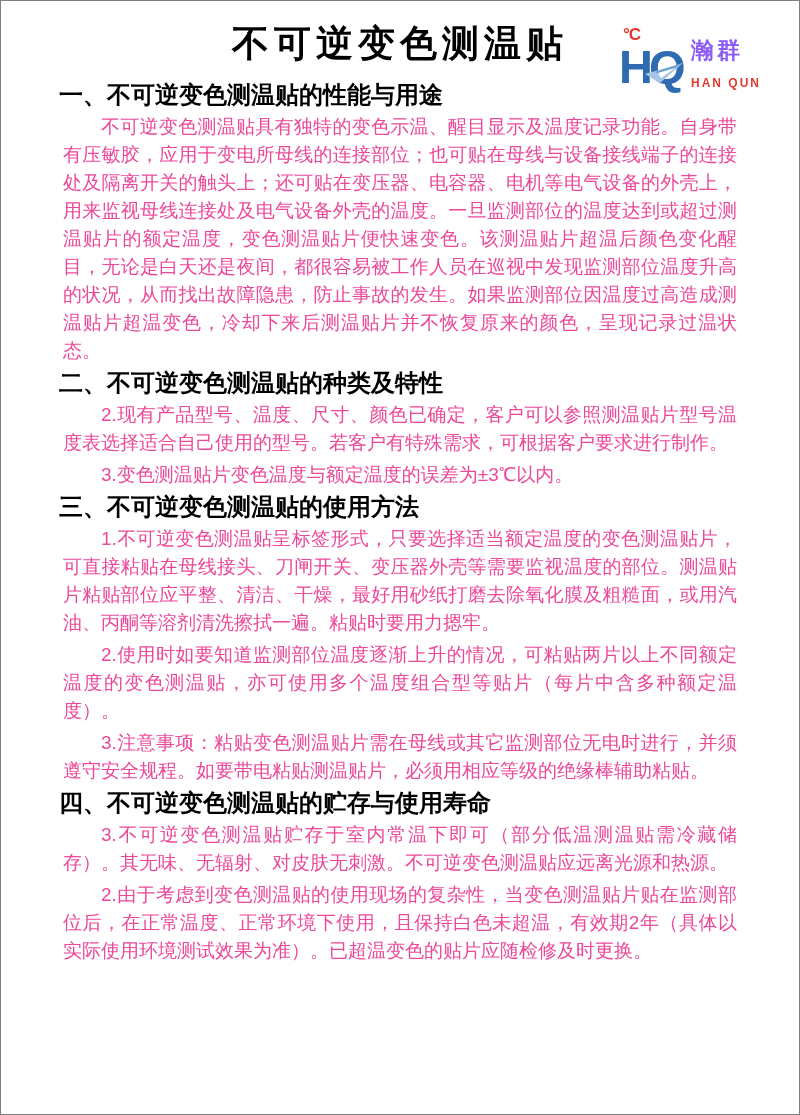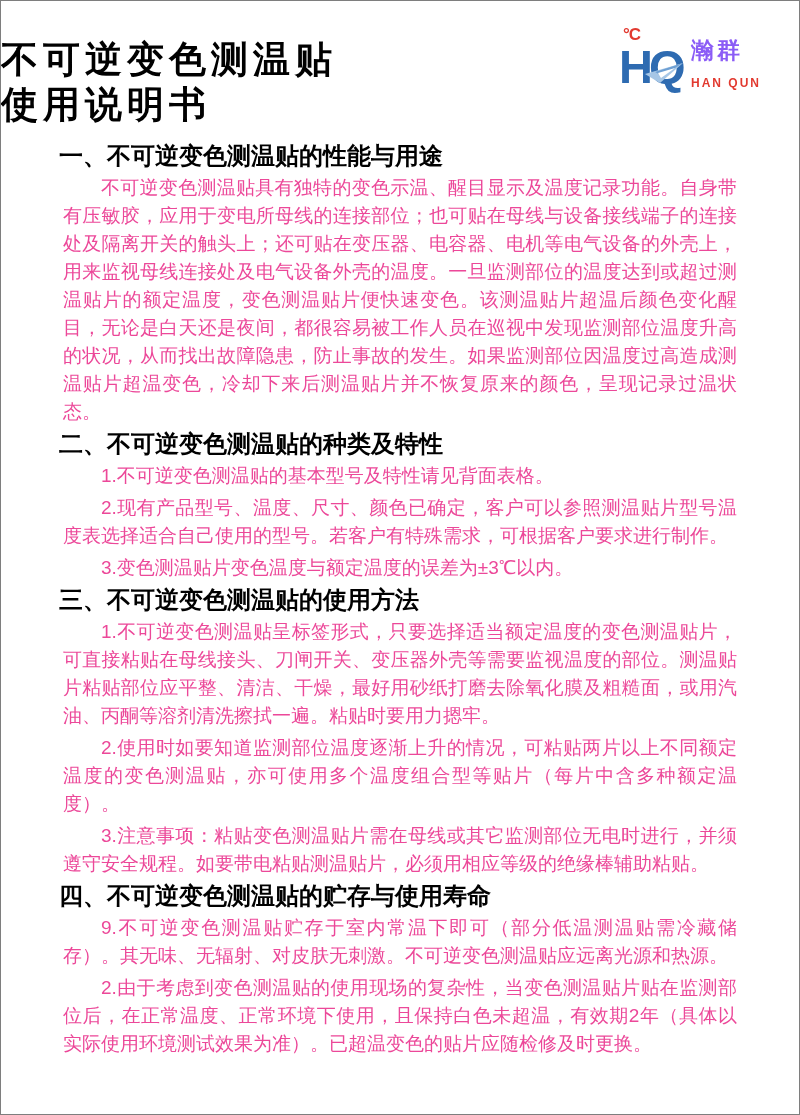--- a/index.html
+++ b/index.html
@@ -12,22 +12,22 @@
     width: 800px;
     height: 1115px;
     box-sizing: border-box;
     background: #ffffff;
     border: 1px solid #7e7e7e;
     overflow: hidden;
     font-family: "Liberation Sans", sans-serif;
   }
   
   .title-block {
-    padding-top: 36px;
-    text-align: left;
+    padding-top: 20px;
+    text-align: center;
     color: #000000;
     font-weight: 900;
   }
   .title-line {
     font-size: 37px;
     line-height: 45px;
     letter-spacing: 5px;
   }
   
   .logo {
@@ -128,37 +128,35 @@
       </svg>
     </div>
     <div class="logo-text">
       <div class="logo-cn">瀚群</div>
       <div class="logo-en">HAN QUN</div>
     </div>
   </div>
 
   <div class="title-block">
     <div class="title-line">不可逆变色测温贴</div>
-    <div class="title-line">使用说明书</div>
   </div>
 
   <div class="body-text">
 
     <h2 class="sec-heading">一、不可逆变色测温贴的性能与用途</h2>
     <p class="para">不可逆变色测温贴具有独特的变色示温、醒目显示及温度记录功能。自身带有压敏胶，应用于变电所母线的连接部位；也可贴在母线与设备接线端子的连接处及隔离开关的触头上；还可贴在变压器、电容器、电机等电气设备的外壳上，用来监视母线连接处及电气设备外壳的温度。一旦监测部位的温度达到或超过测温贴片的额定温度，变色测温贴片便快速变色。该测温贴片超温后颜色变化醒目，无论是白天还是夜间，都很容易被工作人员在巡视中发现监测部位温度升高的状况，从而找出故障隐患，防止事故的发生。如果监测部位因温度过高造成测温贴片超温变色，冷却下来后测温贴片并不恢复原来的颜色，呈现记录过温状态。</p>
 
     <h2 class="sec-heading">二、不可逆变色测温贴的种类及特性</h2>
-    <p class="para">1.不可逆变色测温贴的基本型号及特性请见背面表格。</p>
     <p class="para">2.现有产品型号、温度、尺寸、颜色已确定，客户可以参照测温贴片型号温度表选择适合自己使用的型号。若客户有特殊需求，可根据客户要求进行制作。</p>
     <p class="para">3.变色测温贴片变色温度与额定温度的误差为±3℃以内。</p>
 
     <h2 class="sec-heading">三、不可逆变色测温贴的使用方法</h2>
     <p class="para">1.不可逆变色测温贴呈标签形式，只要选择适当额定温度的变色测温贴片，可直接粘贴在母线接头、刀闸开关、变压器外壳等需要监视温度的部位。测温贴片粘贴部位应平整、清洁、干燥，最好用砂纸打磨去除氧化膜及粗糙面，或用汽油、丙酮等溶剂清洗擦拭一遍。粘贴时要用力摁牢。</p>
     <p class="para">2.使用时如要知道监测部位温度逐渐上升的情况，可粘贴两片以上不同额定温度的变色测温贴，亦可使用多个温度组合型等贴片（每片中含多种额定温度）。</p>
     <p class="para">3.注意事项：粘贴变色测温贴片需在母线或其它监测部位无电时进行，并须遵守安全规程。如要带电粘贴测温贴片，必须用相应等级的绝缘棒辅助粘贴。</p>
 
     <h2 class="sec-heading">四、不可逆变色测温贴的贮存与使用寿命</h2>
-    <p class="para">9.不可逆变色测温贴贮存于室内常温下即可（部分低温测温贴需冷藏储存）。其无味、无辐射、对皮肤无刺激。不可逆变色测温贴应远离光源和热源。</p>
+    <p class="para">3.不可逆变色测温贴贮存于室内常温下即可（部分低温测温贴需冷藏储存）。其无味、无辐射、对皮肤无刺激。不可逆变色测温贴应远离光源和热源。</p>
     <p class="para">2.由于考虑到变色测温贴的使用现场的复杂性，当变色测温贴片贴在监测部位后，在正常温度、正常环境下使用，且保持白色未超温，有效期2年（具体以实际使用环境测试效果为准）。已超温变色的贴片应随检修及时更换。</p>
 
   </div>
 
 </div>
 
 </body></html>

